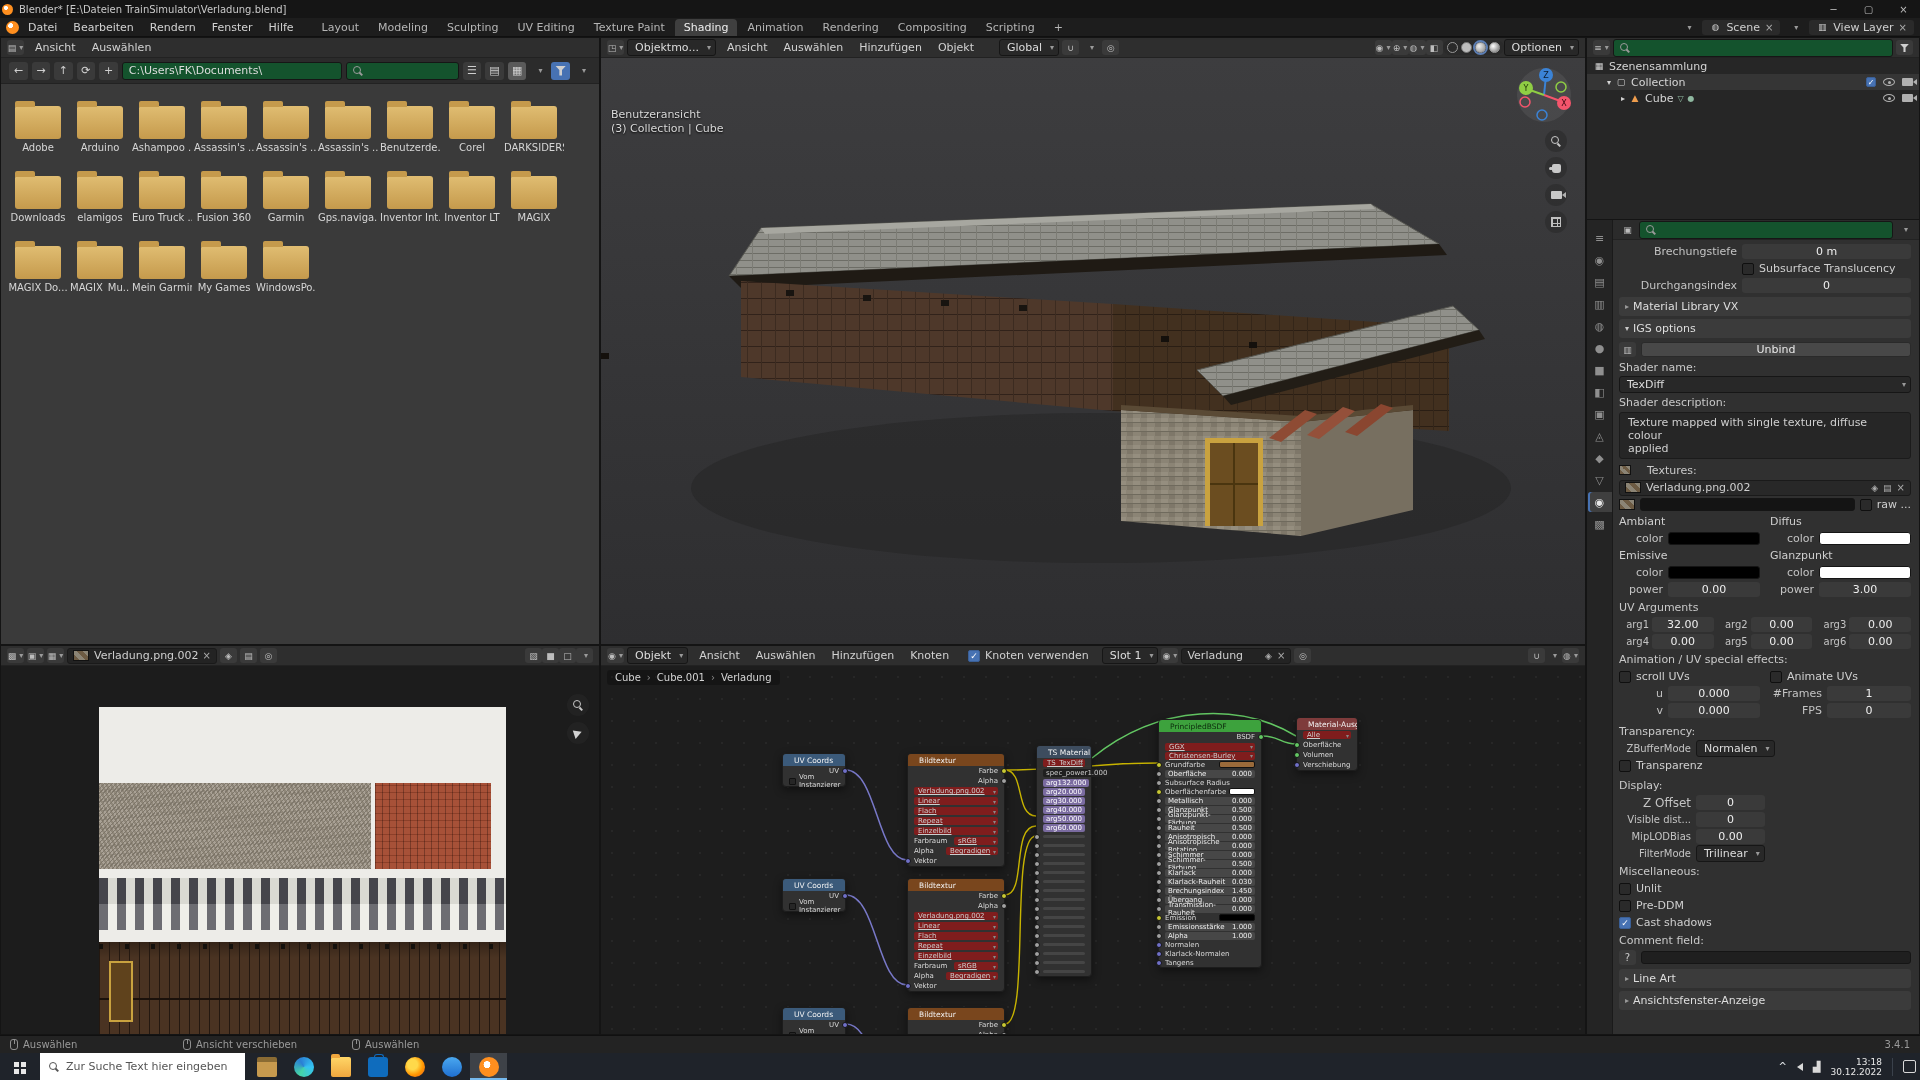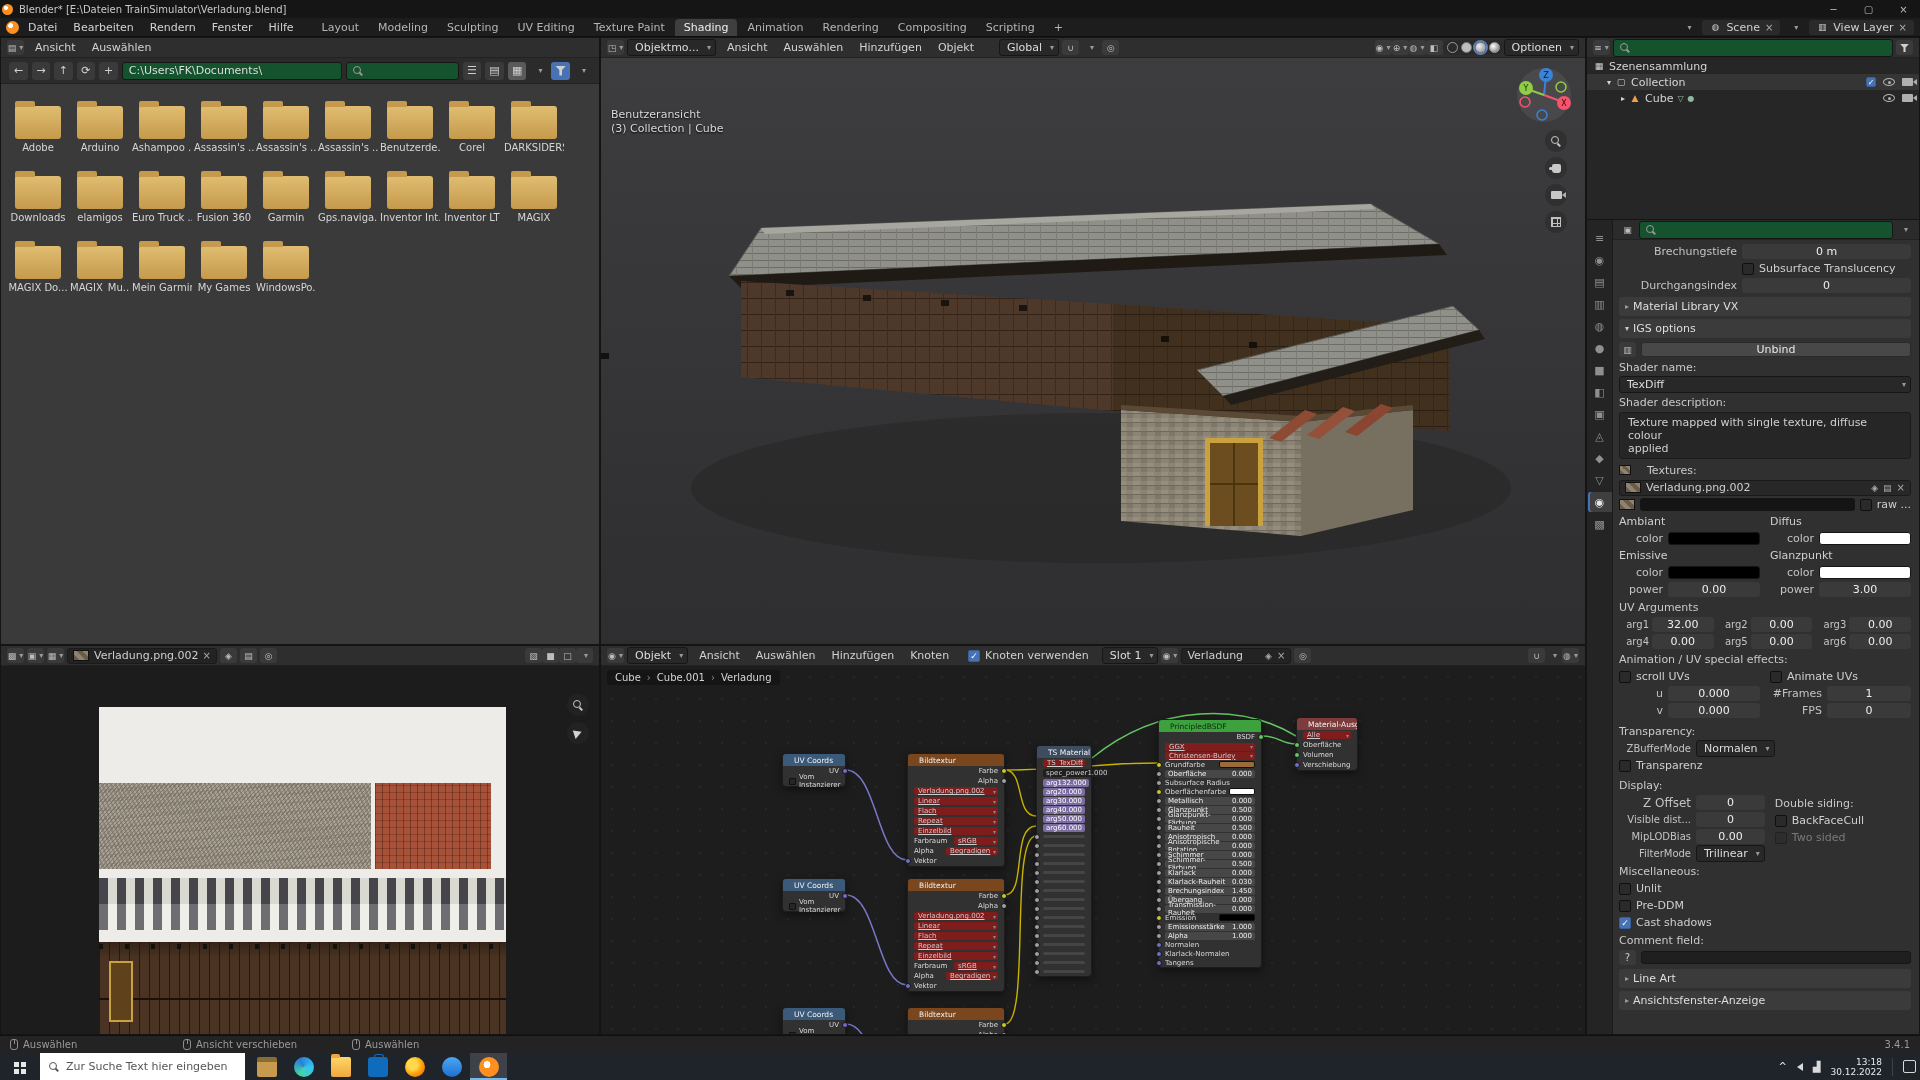--- a/index.html
+++ b/index.html
@@ -1257,32 +1257,20 @@
                   <span class="lab" style="width:72px;font-size:10px;">MipLODBias</span>
                   <span class="numfield" style="flex:1;">
                     <span>0.00</span>
                   </span>
                 </div>
               <div class="pcell">
                   <span class="lab" style="width:72px;font-size:10px;">FilterMode</span>
                   <span class="dd" style="flex:1;">Trilinear</span>
                 </div>
             </div>
-            <div>
-              <div class="psec"></div>
-              <div class="psec">Double siding:</div>
-              <div class="pcell">
-                  <span class="chk"></span>
-                  <span>BackFaceCull</span>
-                </div>
-              <div class="pcell dis">
-                  <span class="chk"></span>
-                  <span>Two sided</span>
-                </div>
-            </div>
           </div>
 
           <div class="psec">Miscellaneous:</div>
           <div class="pcell">
               <span class="chk"></span>
               <span>Unlit</span>
             </div>
           <div class="pcell">
               <span class="chk"></span>
               <span>Pre-DDM</span>

